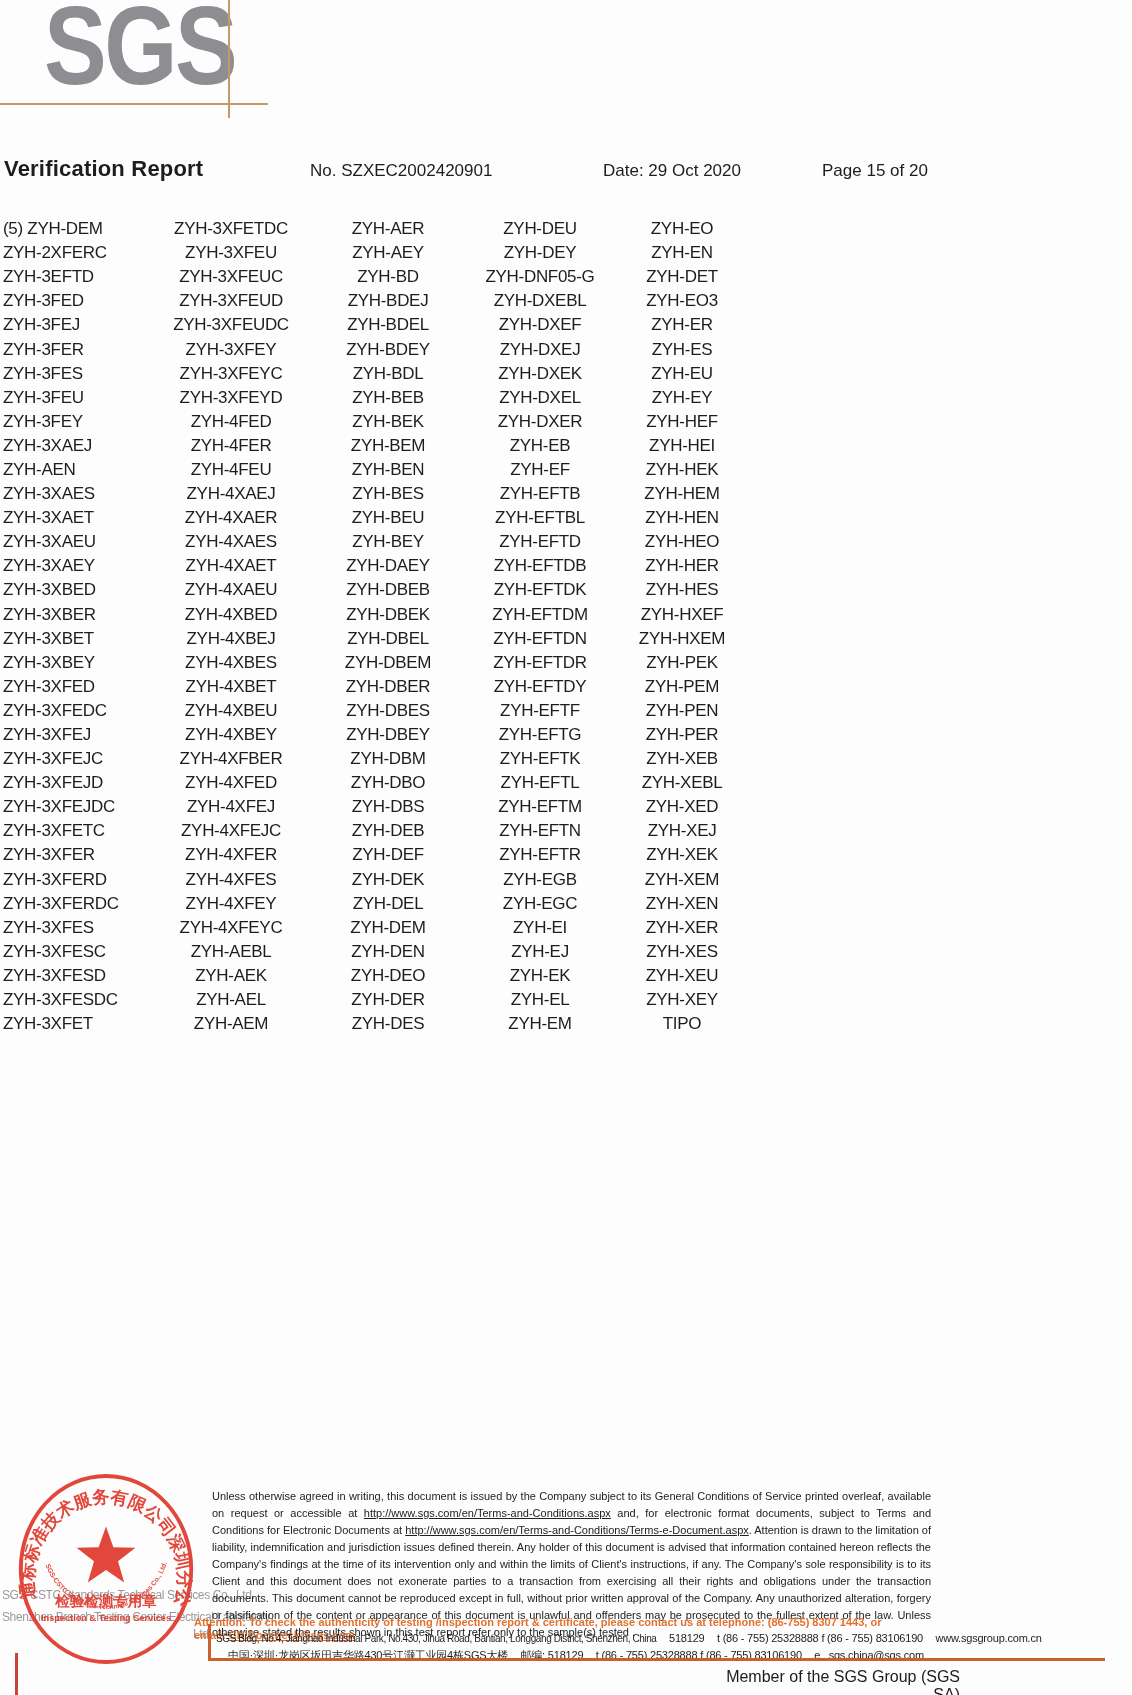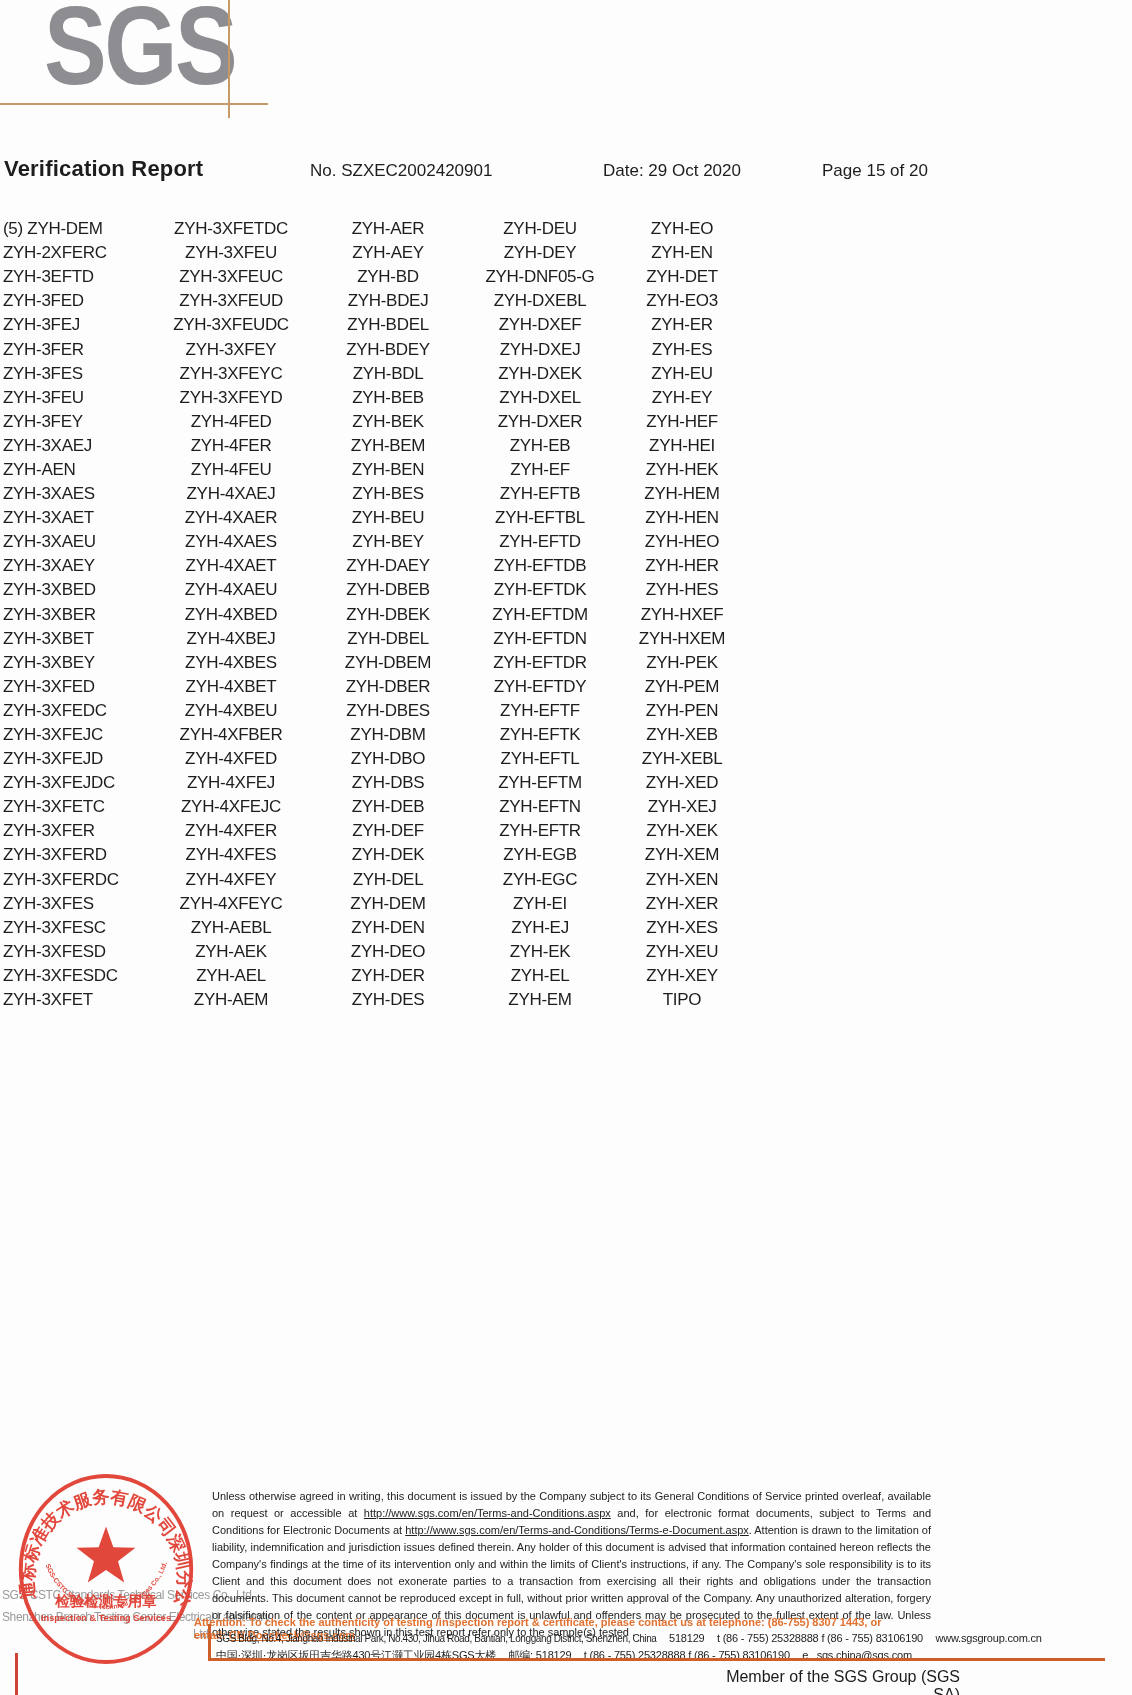--- a/index.html
+++ b/index.html
@@ -203,20 +203,27 @@
           <td>ZYH-PEM</td>
         </tr>
         <tr>
           <td>ZYH-3XFEDC</td>
           <td>ZYH-4XBEU</td>
           <td>ZYH-DBES</td>
           <td>ZYH-EFTF</td>
           <td>ZYH-PEN</td>
         </tr>
         <tr>
+          <td>ZYH-3XFEJ</td>
+          <td>ZYH-4XBEY</td>
+          <td>ZYH-DBEY</td>
+          <td>ZYH-EFTG</td>
+          <td>ZYH-PER</td>
+        </tr>
+        <tr>
           <td>ZYH-3XFEJC</td>
           <td>ZYH-4XFBER</td>
           <td>ZYH-DBM</td>
           <td>ZYH-EFTK</td>
           <td>ZYH-XEB</td>
         </tr>
         <tr>
           <td>ZYH-3XFEJD</td>
           <td>ZYH-4XFED</td>
           <td>ZYH-DBO</td>
@@ -321,21 +328,21 @@
   <div class="attention"><span>Attention: To check the authenticity of testing /inspection report &amp; certificate, please contact us at telephone: (86-755) 8307 1443, or email: </span><span class="u">CN.Doccheck@sgs.com</span></div>
 
   <div class="addr-bar"></div>
   <div class="addr addr-en">
     <span class="small">SGS Bldg, No.4, Jianghao Industrial Park, No.430, Jihua Road, Bantian, Longgang District, Shenzhen, China</span>
     <span class="big">518129</span>
     <span class="big">t (86 - 755) 25328888   f (86 - 755) 83106190</span>
     <span class="big">www.sgsgroup.com.cn</span>
   </div>
   <div class="addr addr-cn">
-    <span class="big" style="margin-left:0">中国·深圳·龙岗区坂田吉华路430号江灏工业园4栋SGS大楼</span>
+    <span class="big" style="margin-left:12px">中国·深圳·龙岗区坂田吉华路430号江灏工业园4栋SGS大楼</span>
     <span class="big">邮编: 518129</span>
     <span class="big">t (86 - 755) 25328888   f (86 - 755) 83106190</span>
     <span class="big">e</span>
     <span class="big" style="margin-left:4px">sgs.china@sgs.com</span>
   </div>
 
   <div class="rule-orange"></div>
   <div class="redmark"></div>
   <div class="member">Member of the SGS Group (SGS SA)</div>
 

